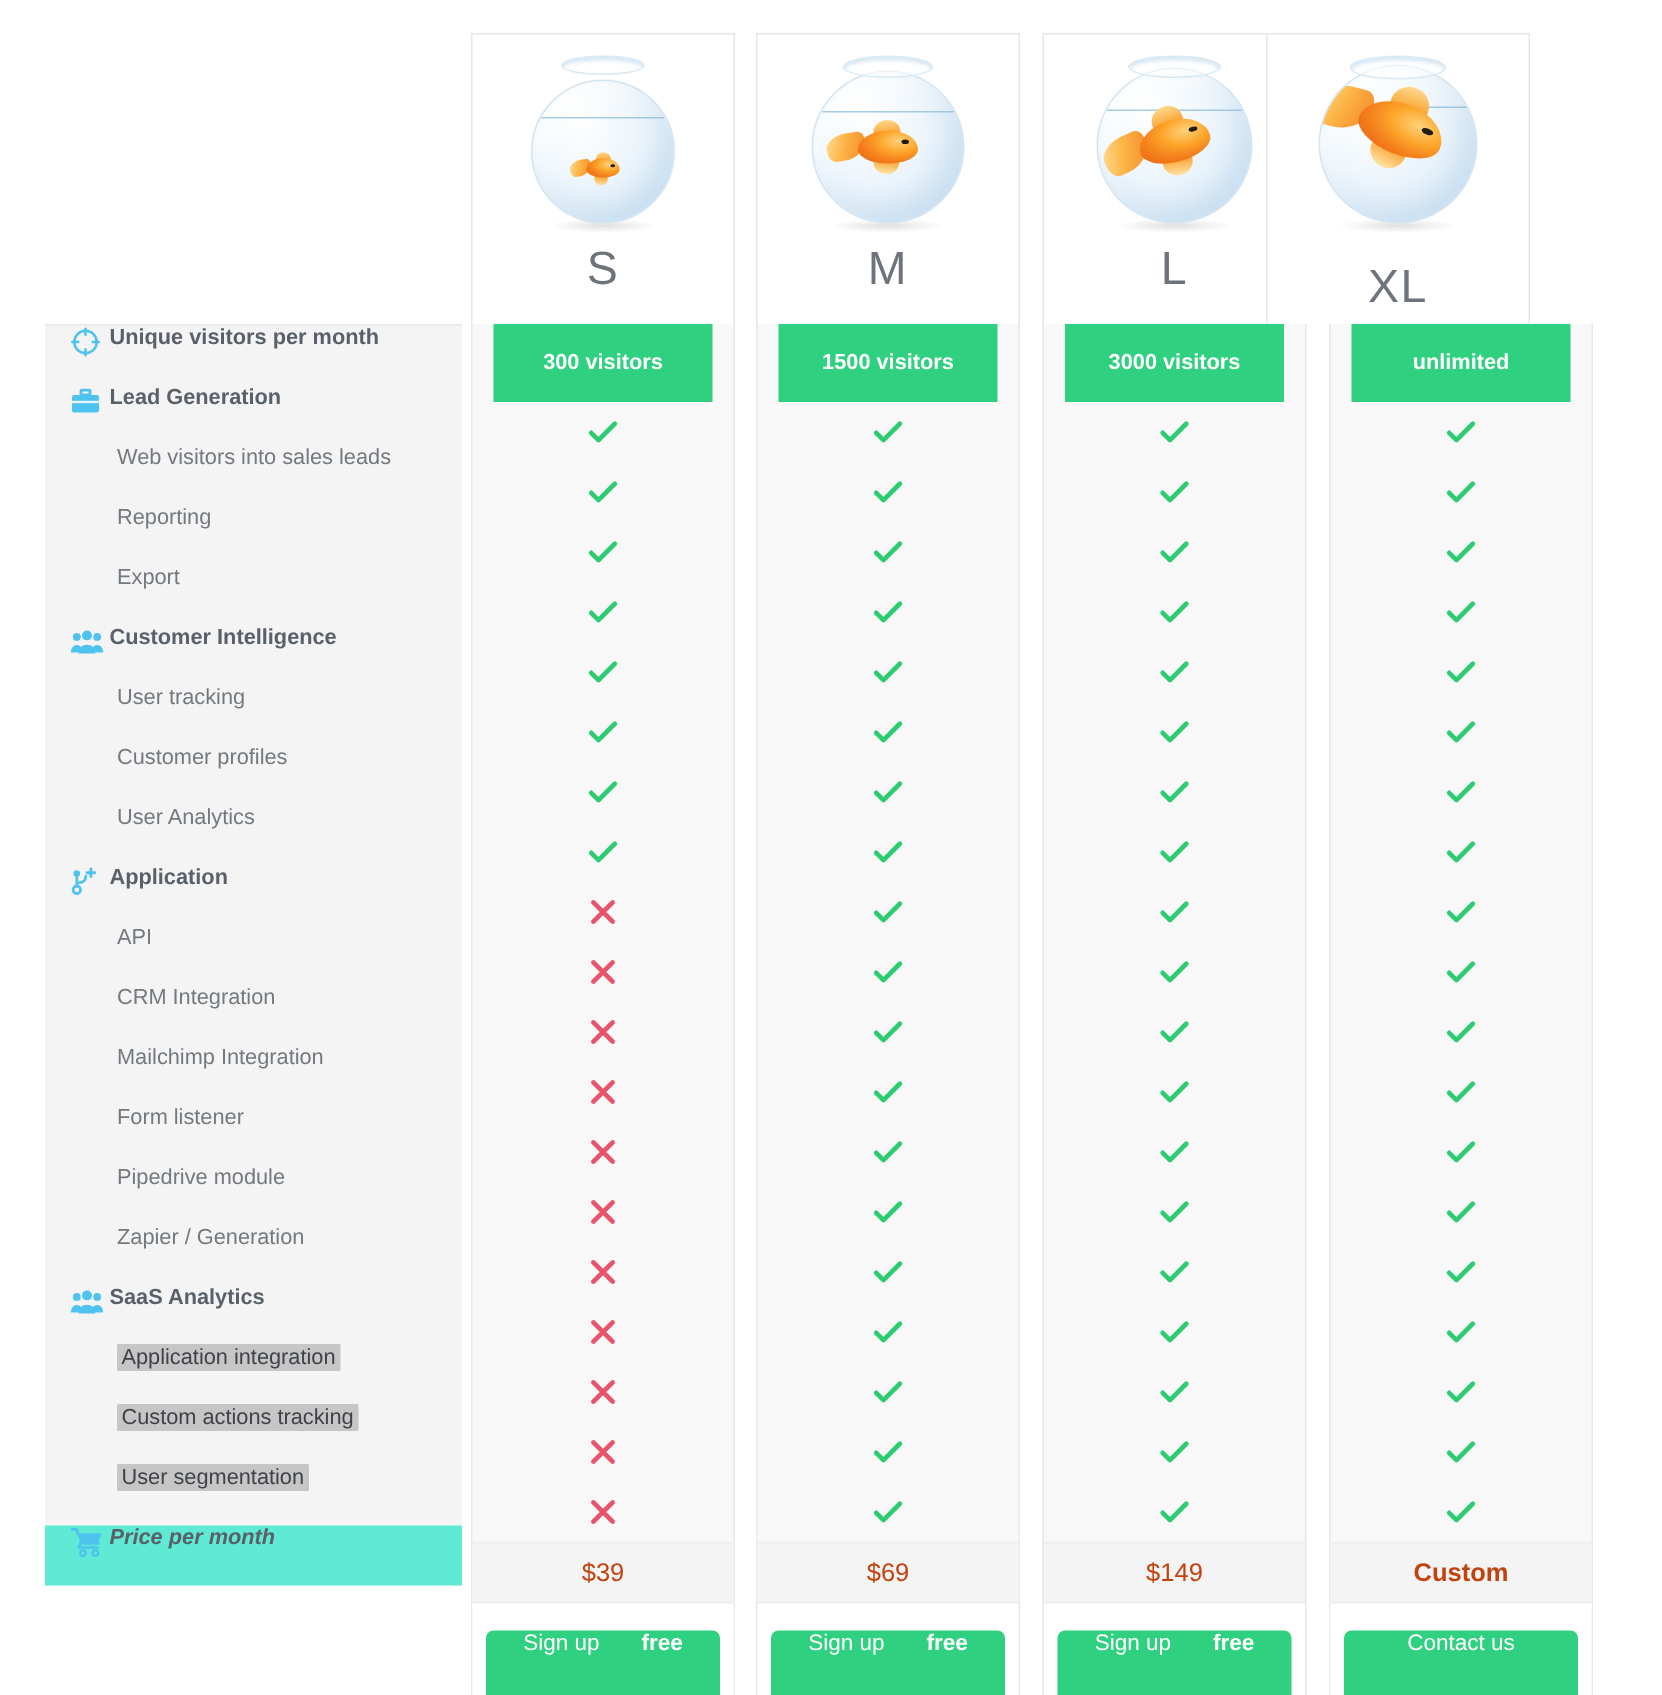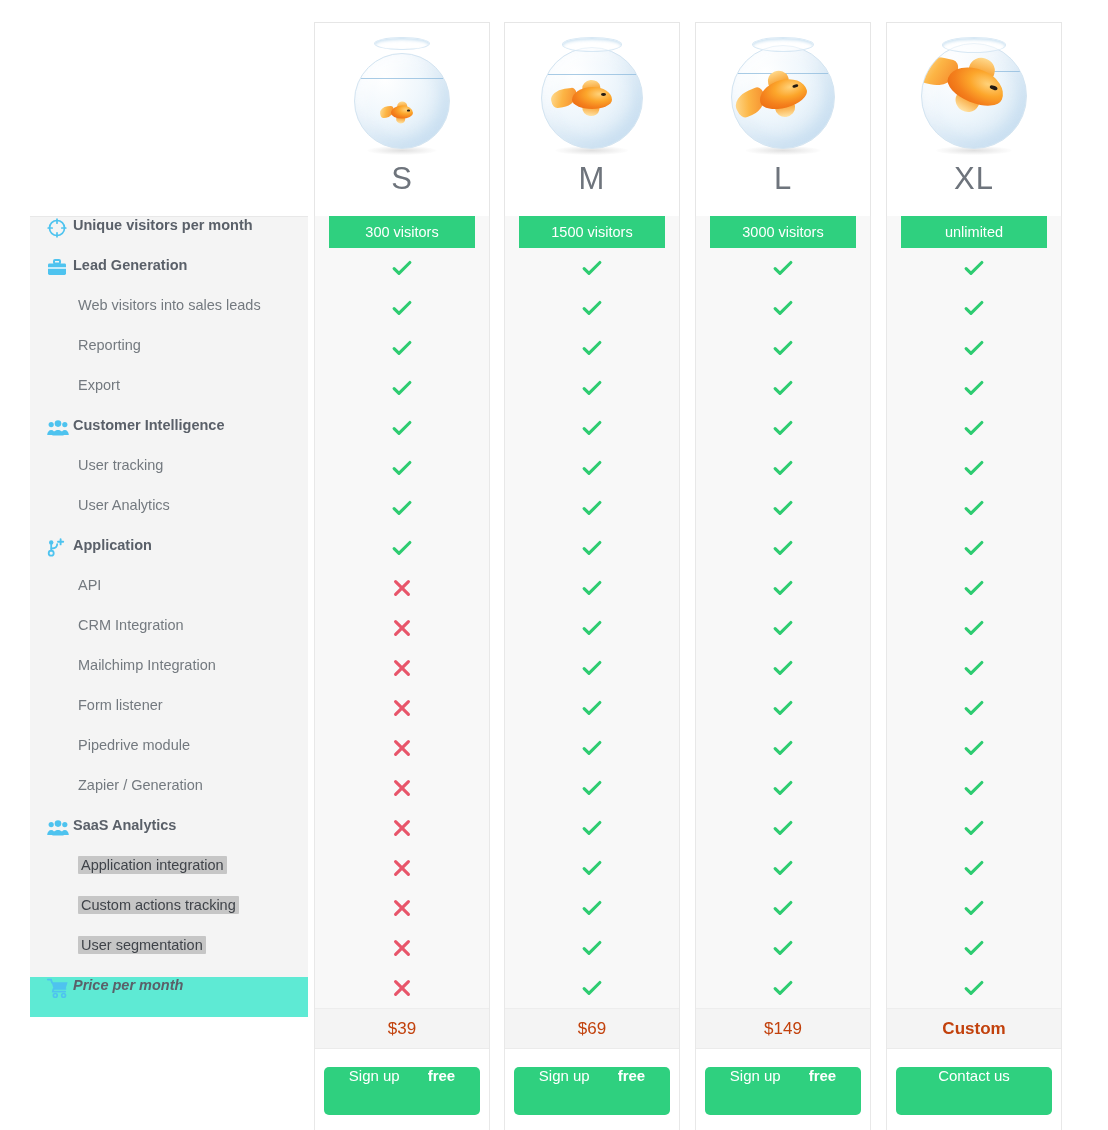--- a/index.html
+++ b/index.html
@@ -108,23 +108,23 @@
   .hl { background: #c6c6c6; padding: 1px 3px; border-radius: 1px; color: #3f4349; }
 
   
   .value-col {
     position: absolute; top: 216px; width: 176px;
     background: #f8f8f8;
     border-left: 1px solid #e8e8e8;
     border-right: 1px solid #e8e8e8;
   }
   .vhead {
-    height: 32px; background: #2fd07f;
+    height: 52px; background: #2fd07f;
     display: flex; align-items: center; justify-content: center;
-    color: #ffffff; font-weight: normal; font-size: 14.5px;
+    color: #ffffff; font-weight: bold; font-size: 14.5px;
     margin: 0 14px;
   }
   .vrow {
     height: 40px; display: flex; align-items: center; justify-content: center;
   }
   .mark { width: 22px; height: 22px; display: block; }
   .price-row {
     height: 40px; display: flex; align-items: center; justify-content: center;
     font-size: 17px; color: #c2410c;
     background: #f4f4f4;
@@ -191,21 +191,21 @@
               <div class="fin-top"></div>
               <div class="fin-bot"></div>
               <div class="body"></div>
               <div class="eye"></div>
             </div>
           </div>
           <div class="bowl-rim" style="width:62px;height:14.879999999999999px;top:8.24px"></div>
         </div>
         <div class="plan-letter">L</div>
       </div>
-      <div class="plan-card" style="left: 886px;">
+      <div class="plan-card" style="left: 844px; gap: 12px;">
         <div class="bowl-wrap">
           <div class="bowl-shadow" style="width:76.32px"></div>
           <div class="bowl" style="width:106px;height:106px">
             <div class="fish" style="width:58px;height:34px;left:52%;top:40%;transform:translate(-50%,-50%) rotate(22deg)">
               <div class="tail"></div>
               <div class="fin-top"></div>
               <div class="fin-bot"></div>
               <div class="body"></div>
               <div class="eye"></div>
             </div>
@@ -260,20 +260,24 @@
           </svg>
         </span>
         <span class="feat-label group"><b>Customer Intelligence</b></span>
       </div>
       <div class="feature-row">
         <span class="feat-icon"></span>
         <span class="feat-label sub">User tracking</span>
       </div>
       <div class="feature-row">
         <span class="feat-icon"></span>
+        <span class="feat-label sub">Customer profiles</span>
+      </div>
+      <div class="feature-row">
+        <span class="feat-icon"></span>
         <span class="feat-label sub">User Analytics</span>
       </div>
       <div class="feature-row">
         <span class="feat-icon">
           <svg width="20" height="20" viewBox="0 0 20 20">
             <circle cx="4.2" cy="15.2" r="2.5" fill="none" stroke="#4ec3ef" stroke-width="1.8"></circle>
             <circle cx="4.2" cy="4.4" r="2.2" fill="#4ec3ef"></circle>
             <path d="M4.2 12.7V6.6" stroke="#4ec3ef" stroke-width="1.8" stroke-linecap="round"></path>
             <path d="M4.6 10.5c4.2 0 5.6-1.6 5.6-4.4" fill="none" stroke="#4ec3ef" stroke-width="1.8" stroke-linecap="round"></path>
             <path d="M13.6 1.2v5.2M11 3.8h5.2" stroke="#4ec3ef" stroke-width="1.9" stroke-linecap="round"></path>

